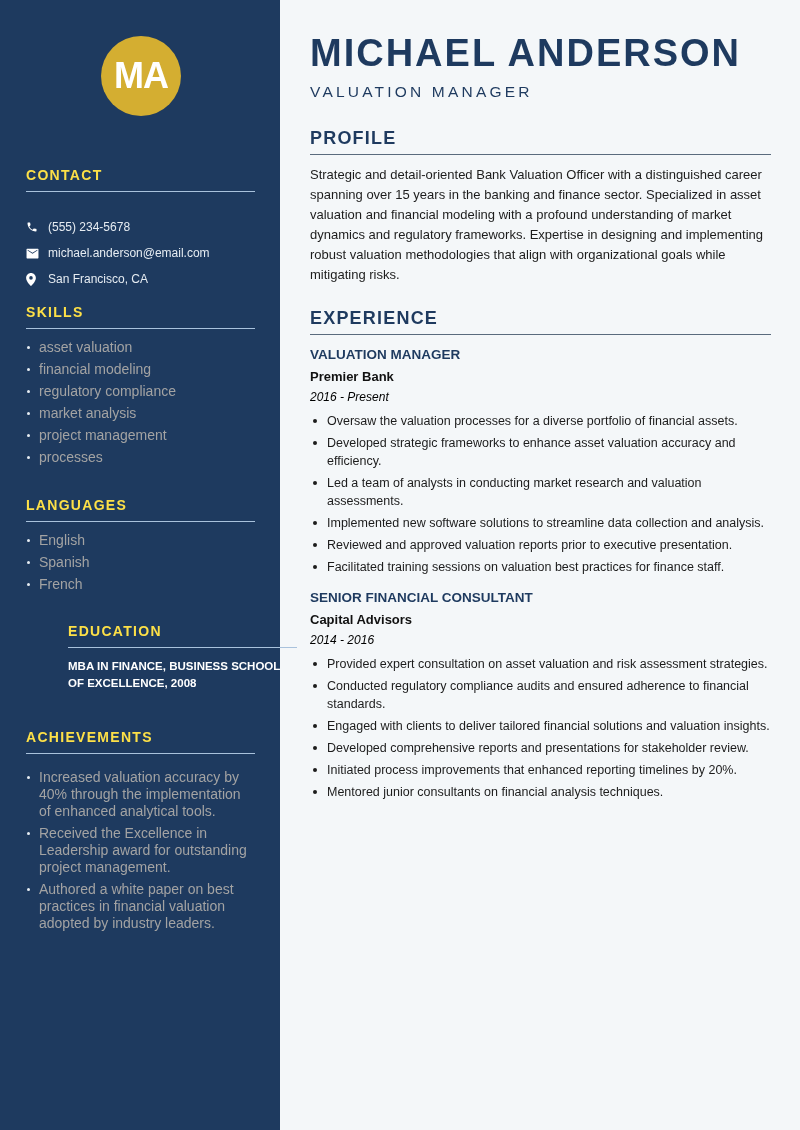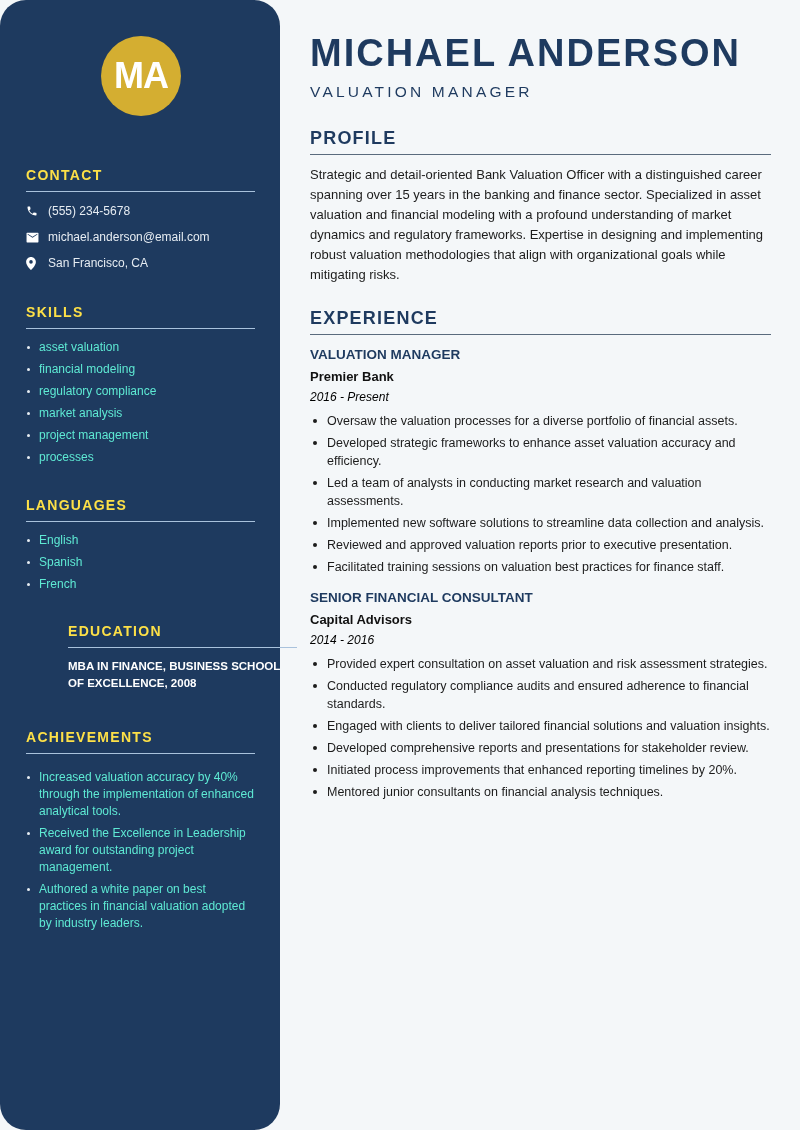--- a/index.html
+++ b/index.html
@@ -9,21 +9,20 @@
       background: #f4f7f9;
       position: relative;
       overflow: hidden;
     }
     .sidebar {
       position: absolute; left: 0; top: 0;
       width: 280px; height: 1130px;
       background: #1e3a5f;
       color: #ffffff;
       padding: 0 26px;
-      border-radius: 26px;
     }
     .avatar {
       position: absolute; left: 101px; top: 36px;
       width: 80px; height: 80px; border-radius: 50%;
       background: #d4ae31;
       display: flex; align-items: center; justify-content: center;
       font-weight: bold; font-size: 36px; color: #ffffff; letter-spacing: -1px;
     }
     .side-section { position: absolute; left: 26px; width: 229px; }
     .side-heading {
@@ -32,21 +31,21 @@
       border-bottom: 1.5px solid #a9c2dc;
     }
     .contact-row {
       display: flex; align-items: center; height: 26px;
       font-size: 12px; color: #e6ecf2;
     }
     .contact-row .ic { width: 22px; display: flex; align-items: center; }
     .contact-row svg { fill: #ffffff; }
     .side-list { list-style: none; margin-top: 10px; }
     .side-list li {
-      font-size: 12px; color: #5eead4; line-height: 17px;
+      font-size: 14px; color: #a3a3a3; line-height: 17px;
       padding-left: 13px; position: relative; margin-bottom: 5px;
     }
     .side-list li::before {
       content: ""; position: absolute; left: 1px; top: 7px;
       width: 3px; height: 3px; background: #e6ecf2; border-radius: 50%;
     }
     .ach li { line-height: 17px; margin-bottom: 5px; }
     .edu-text {
       margin-top: 10px; font-size: 11.5px; font-weight: bold;
       line-height: 17px; color: #ffffff;
@@ -88,21 +87,21 @@
 </head>
 <body>
 
 <aside class="sidebar">
   <div class="avatar">
     <span>MA</span>
   </div>
 
   <section class="side-section" style="top:167px;">
     <h2 class="side-heading">CONTACT</h2>
-    <div style="margin-top:6px;">
+    <div style="margin-top:22px;">
       <div class="contact-row">
         <span class="ic">
           <svg width="12" height="12" viewBox="0 0 24 24">
               <path d="M6.6 10.8c1.4 2.8 3.8 5.1 6.6 6.6l2.2-2.2c.3-.3.7-.4 1-.2 1.1.4 2.3.6 3.6.6.6 0 1 .4 1 1V20c0 .6-.4 1-1 1C10.6 21 3 13.4 3 4c0-.6.4-1 1-1h3.5c.6 0 1 .4 1 1 0 1.3.2 2.5.6 3.6.1.3 0 .7-.2 1L6.6 10.8z"></path>
             </svg>
         </span>
         <span>(555) 234-5678</span>
       </div>
       <div class="contact-row">
         <span class="ic">

